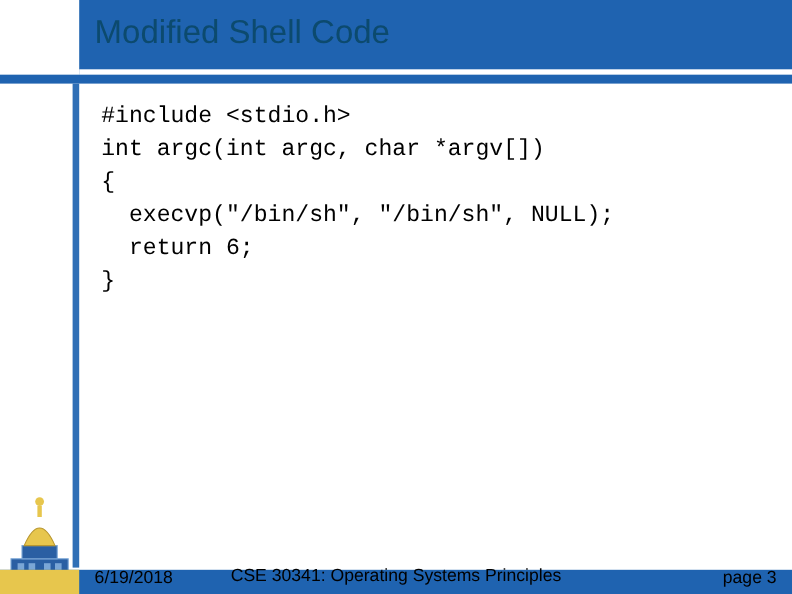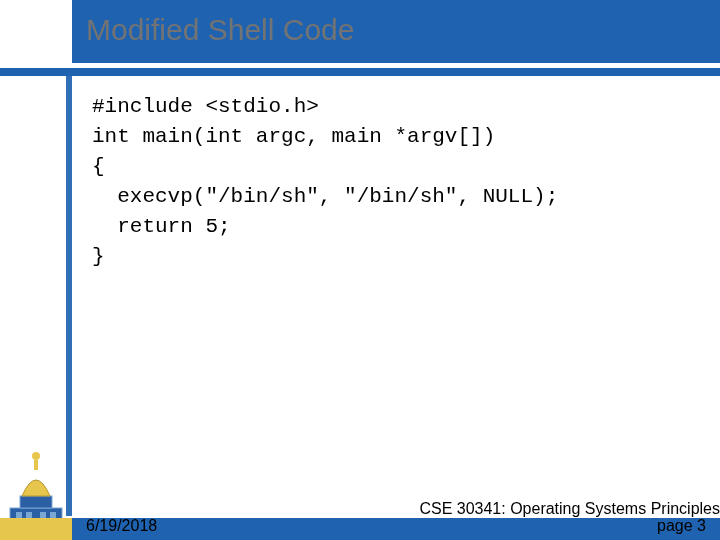--- a/index.html
+++ b/index.html
@@ -48,21 +48,21 @@
     left: 0;
     top: 68px;
     width: 720px;
     height: 8px;
     background: #1f63b0;
   }
   .slide-title {
     position: absolute;
     left: 86px;
     top: 13px;
-    color: #737373;
+    color: #0c4a6e;
     font-size: 30px;
     font-weight: 400;
   }
   
   .left-rail {
     position: absolute;
     left: 66px;
     top: 76px;
     width: 6px;
     height: 440px;
@@ -100,22 +100,22 @@
   }
   .footer-date {
     position: absolute;
     left: 86px;
     bottom: 5px;
   }
   .footer-center {
     position: absolute;
     left: 0;
     right: 0;
-    bottom: 22px;
-    text-align: right;
+    bottom: 7px;
+    text-align: center;
   }
   .footer-page {
     position: absolute;
     right: 14px;
     bottom: 5px;
   }
   
   .logo {
     position: absolute;
     left: 4px;
@@ -133,24 +133,24 @@
   <div class="header-band"></div>
   <div class="header-left-gap"></div>
   <div class="header-sep"></div>
   <div class="header-thin"></div>
 
   <div class="slide-title">Modified Shell Code</div>
 
   <div class="left-rail"></div>
 
   <div class="code"><span>#include &lt;stdio.h&gt;</span>
-<span>int main(int argc, main *argv[])</span>
+<span>int argc(int argc, char *argv[])</span>
 <span>{</span>
 <span>  execvp("/bin/sh", "/bin/sh", NULL);</span>
-<span>  return 5;</span>
+<span>  return 6;</span>
 <span>}</span></div>
 
   <div class="logo">
     <svg viewBox="0 0 64 88" width="64" height="88">
 
       <rect x="6" y="62" width="52" height="22" fill="#2a5fa3" stroke="#7aa6d6" stroke-width="1"></rect>
       <rect x="12" y="66" width="6" height="14" fill="#7aa6d6"></rect>
       <rect x="22" y="66" width="6" height="14" fill="#7aa6d6"></rect>
       <rect x="36" y="66" width="6" height="14" fill="#7aa6d6"></rect>
       <rect x="46" y="66" width="6" height="14" fill="#7aa6d6"></rect>

